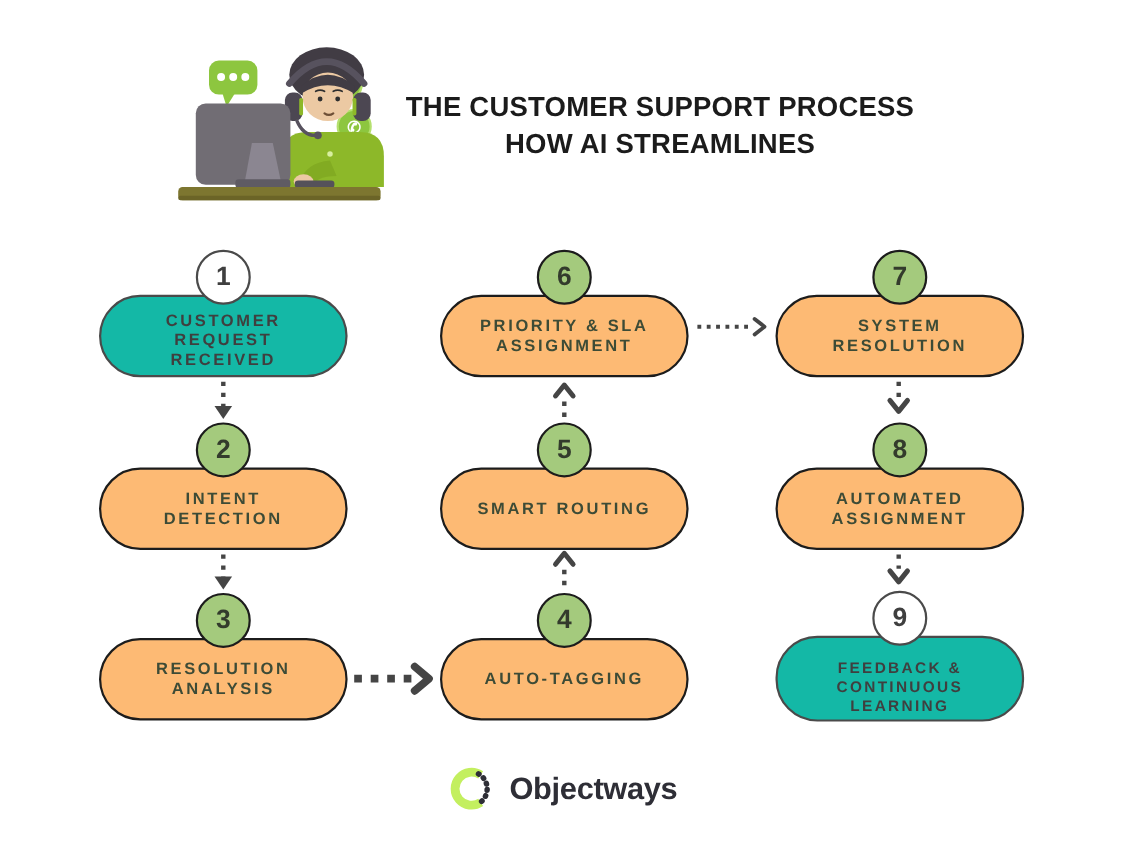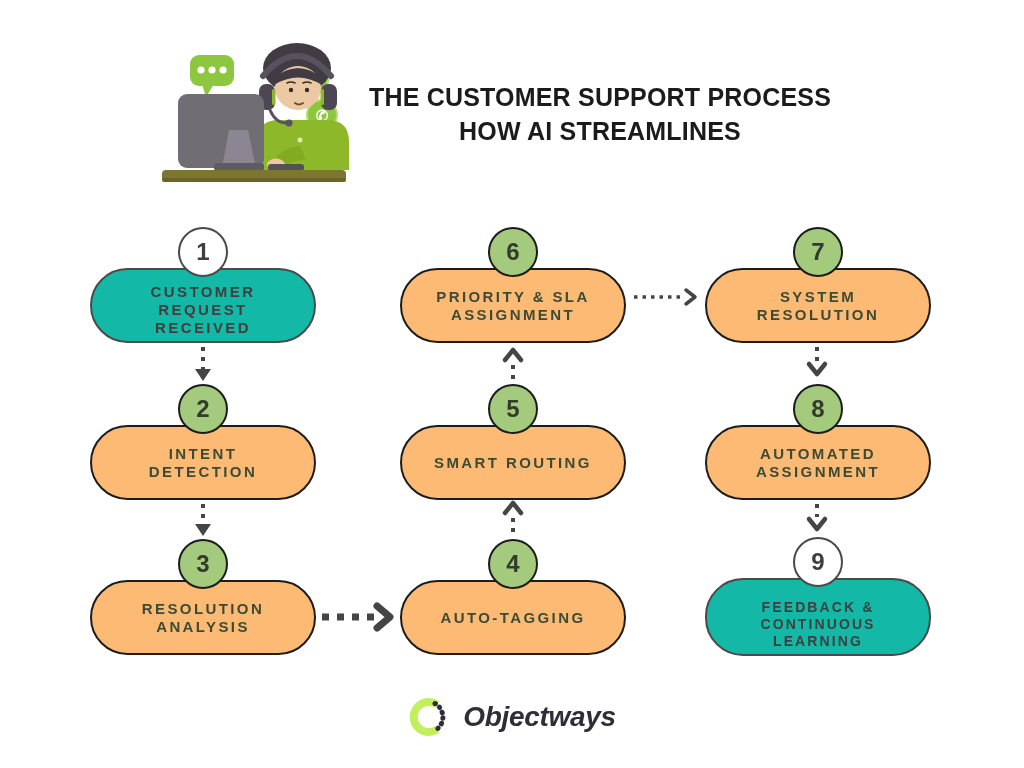--- a/index.html
+++ b/index.html
@@ -98,21 +98,20 @@
   }
 
   
   .logo {
     position: absolute;
     left: 0; right: 0; top: 697px;
     display: flex;
     align-items: center;
     justify-content: center;
     gap: 15px;
-    font-style: italic;
   }
   .logo-text {
     font-size: 28px;
     font-weight: 700;
     color: #2e2e36;
     letter-spacing: -0.3px;
   }
 </style>
 </head>
 <body>

